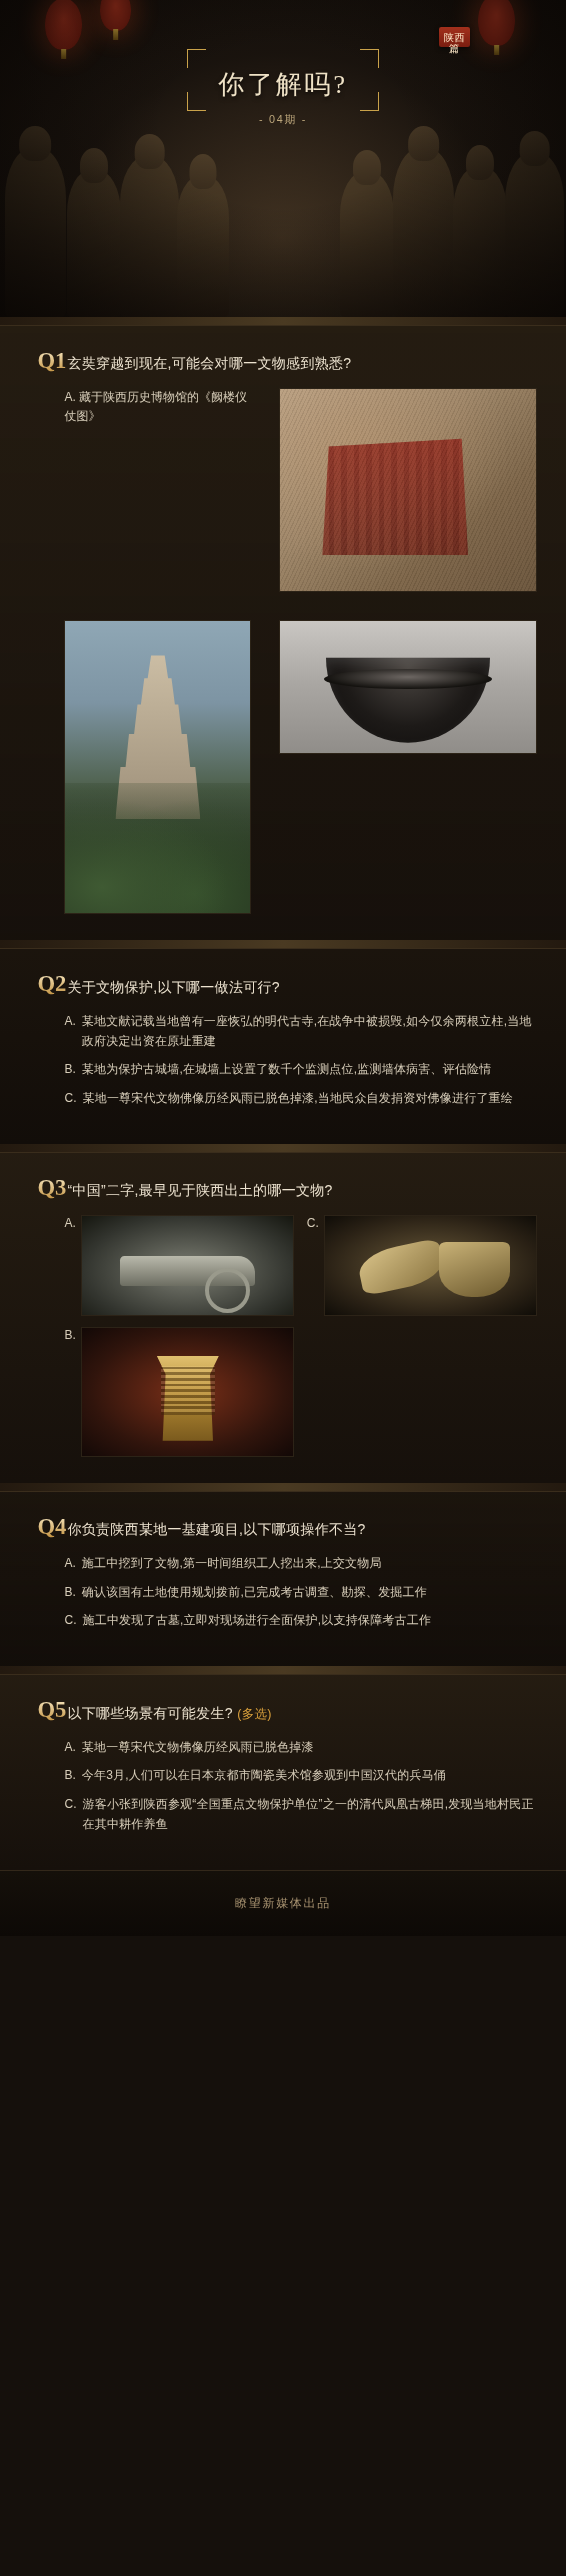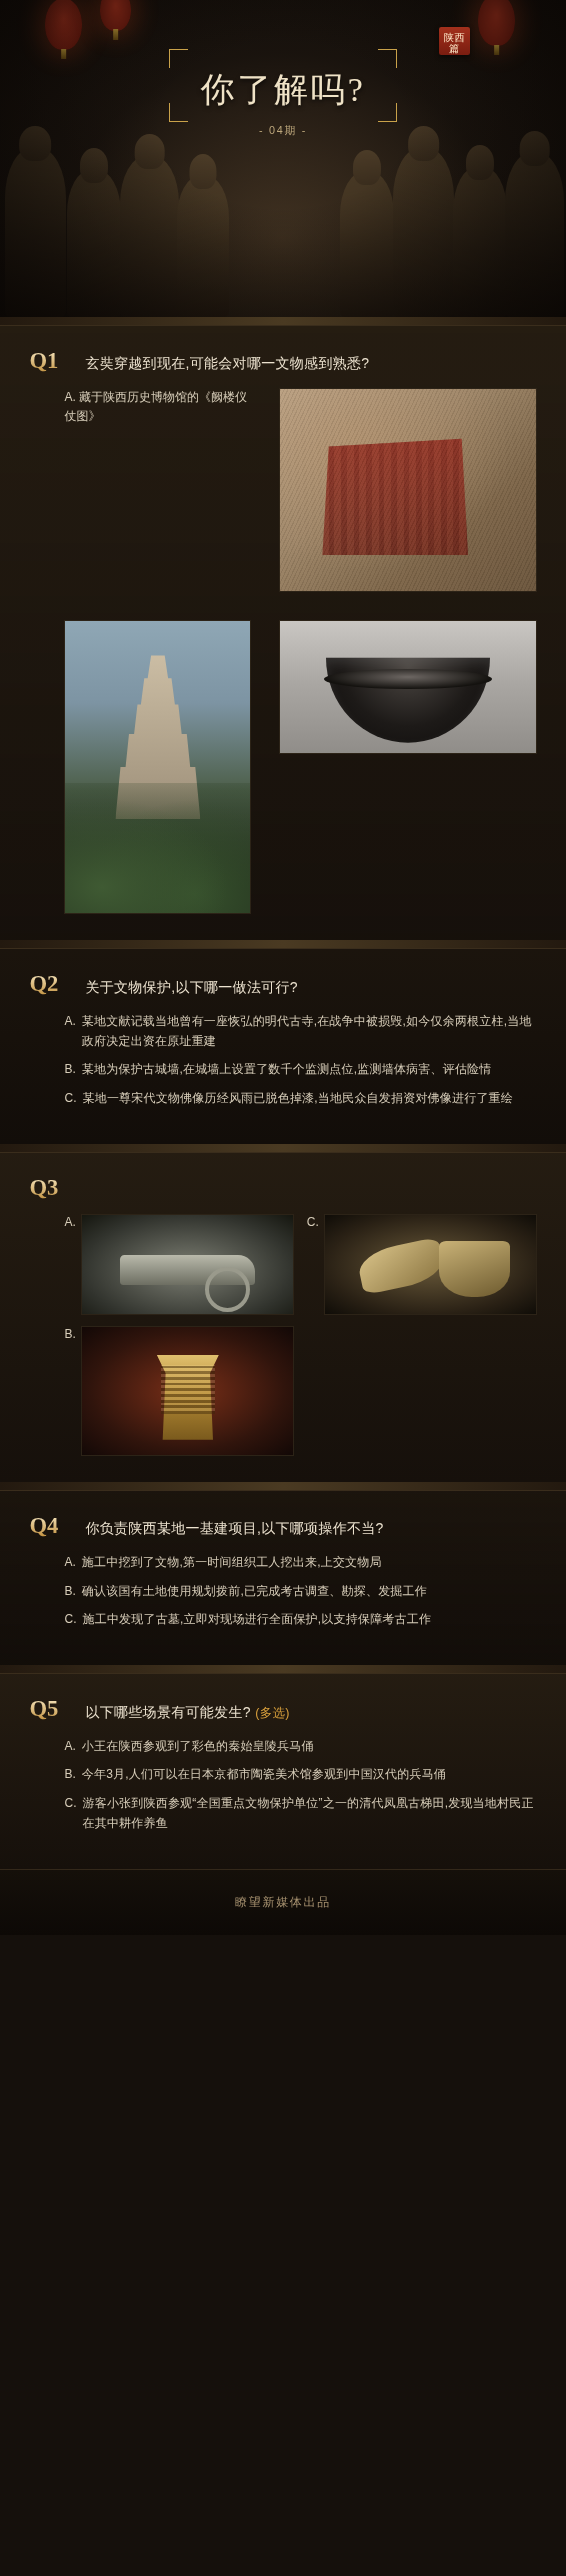--- a/index.html
+++ b/index.html
@@ -90,31 +90,31 @@
     line-height: 1.05;
     background: linear-gradient(180deg, #fff8ea 0%, #f0dcb1 38%, #c89a4c 72%, #8e6623 100%);
     -webkit-background-clip: text;
     background-clip: text;
     color: transparent;
     text-shadow: 0 2.3px 5.7px rgba(0,0,0,0.6);
     font-family: "Liberation Serif", "DejaVu Serif", serif;
   }
   .sub-title {
     margin-top: 8px;
-    font-size: 34px;
+    font-size: 26px;
     letter-spacing: 2.8px;
     color: #efe2c6;
     font-family: "Liberation Serif", "DejaVu Serif", serif;
     text-shadow: 0 1.7px 4.5px rgba(0,0,0,0.65);
   }
   .badge {
     position: absolute;
     top: 27px;
     right: 96px;
-    width: 31px; height: 28px;
+    width: 31px; height: 20px;
     background: linear-gradient(180deg,#a3301c,#7a1d10);
     border-radius: 2.3px;
     color: #ffe9c9;
     font-size: 10.2px;
     line-height: 1.15;
     padding: 4.5px 0;
     letter-spacing: 0.6px;
     box-shadow: 0 1.1px 4.5px rgba(0,0,0,0.5);
     z-index: 8;
   }
@@ -147,22 +147,23 @@
     border-top: 0.6px solid #3a2d1c;
   }
   .qblock.alt {
     background:
       linear-gradient(180deg, rgba(48,37,24,0.30) 0%, rgba(18,13,9,0.96) 100%),
       #120d08;
   }
   .qhead {
     display: flex;
     align-items: flex-start;
-    gap: 27px;
+    gap: 1px;
     margin-bottom: 14.7px;
+    margin-left: 8px;
   }
   .qnum {
     flex: none;
     font-family: "Liberation Serif", "DejaVu Serif", serif;
     font-size: 22.7px;
     font-weight: bold;
     line-height: 1;
     background: linear-gradient(180deg,#f6e6bf,#c2913f);
     -webkit-background-clip: text;
     background-clip: text;
@@ -444,20 +445,21 @@
         <span class="body">某地一尊宋代文物佛像历经风雨已脱色掉漆,当地民众自发捐资对佛像进行了重绘</span>
       </div>
     </div>
   </section>
 
   <div class="divider"></div>
 
   <section class="qblock">
     <div class="qhead">
       <div class="qnum">Q3</div>
+      <div class="qtext">“中国”二字,最早见于陕西出土的哪一文物?</div>
     </div>
     <div class="q3grid">
       <div class="slot">
         <span class="lbl">A.</span>
         <span class="ph chariot"></span>
       </div>
       <div class="slot">
         <span class="lbl">C.</span>
         <span class="ph horn"></span>
       </div>
@@ -497,21 +499,21 @@
   <section class="qblock">
     <div class="qhead">
       <div class="qnum">Q5</div>
       <div class="qtext">
         <span>以下哪些场景有可能发生?</span><span class="multi">(多选)</span>
       </div>
     </div>
     <div class="options">
       <div class="opt">
         <span class="lbl">A.</span>
-        <span class="body">小王在陕西参观到了彩色的秦始皇陵兵马俑</span>
+        <span class="body">某地一尊宋代文物佛像历经风雨已脱色掉漆</span>
       </div>
       <div class="opt">
         <span class="lbl">B.</span>
         <span class="body">今年3月,人们可以在日本京都市陶瓷美术馆参观到中国汉代的兵马俑</span>
       </div>
       <div class="opt">
         <span class="lbl">C.</span>
         <span class="body">游客小张到陕西参观“全国重点文物保护单位”之一的清代凤凰古梯田,发现当地村民正在其中耕作养鱼</span>
       </div>
     </div>

